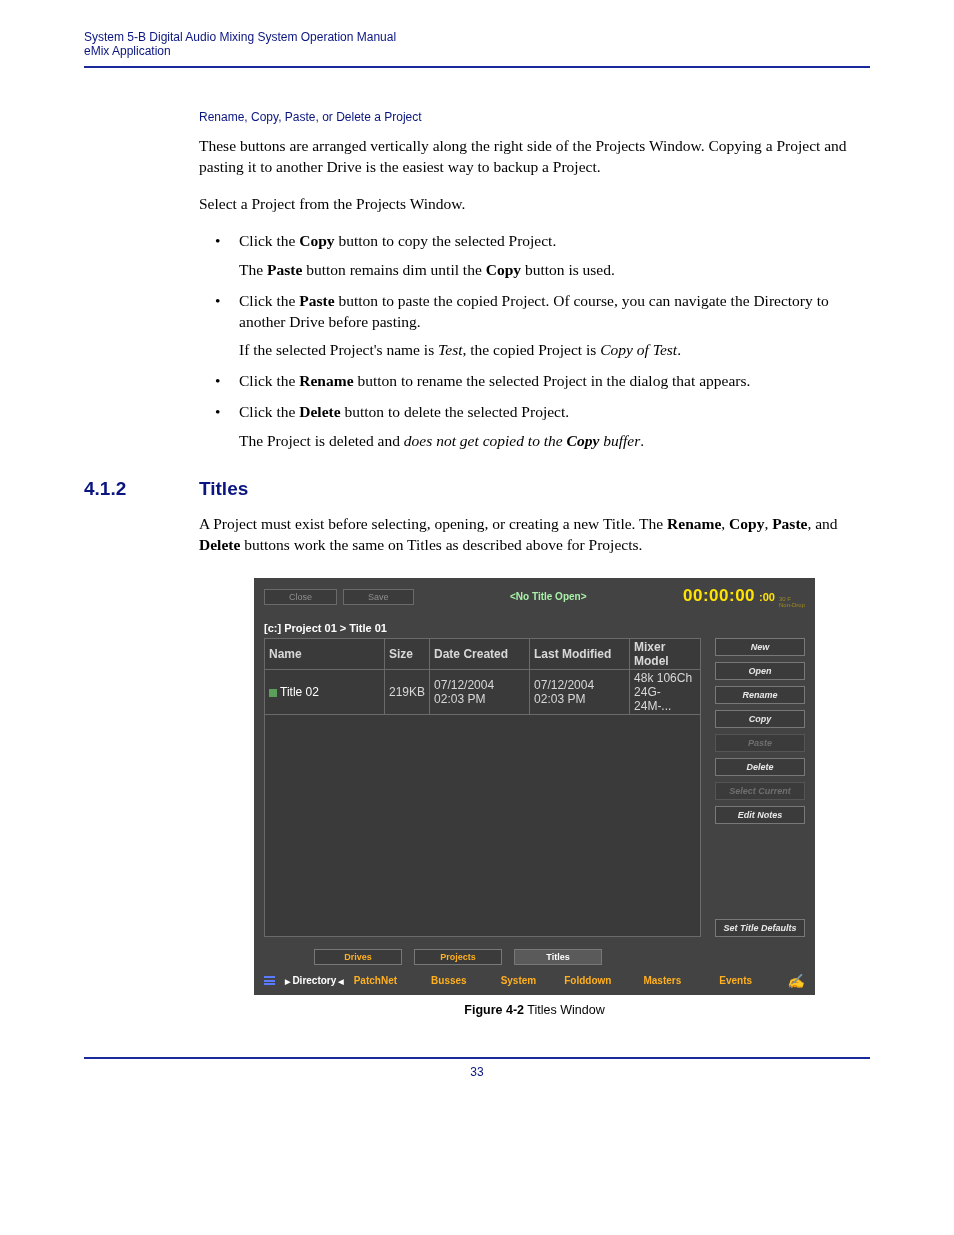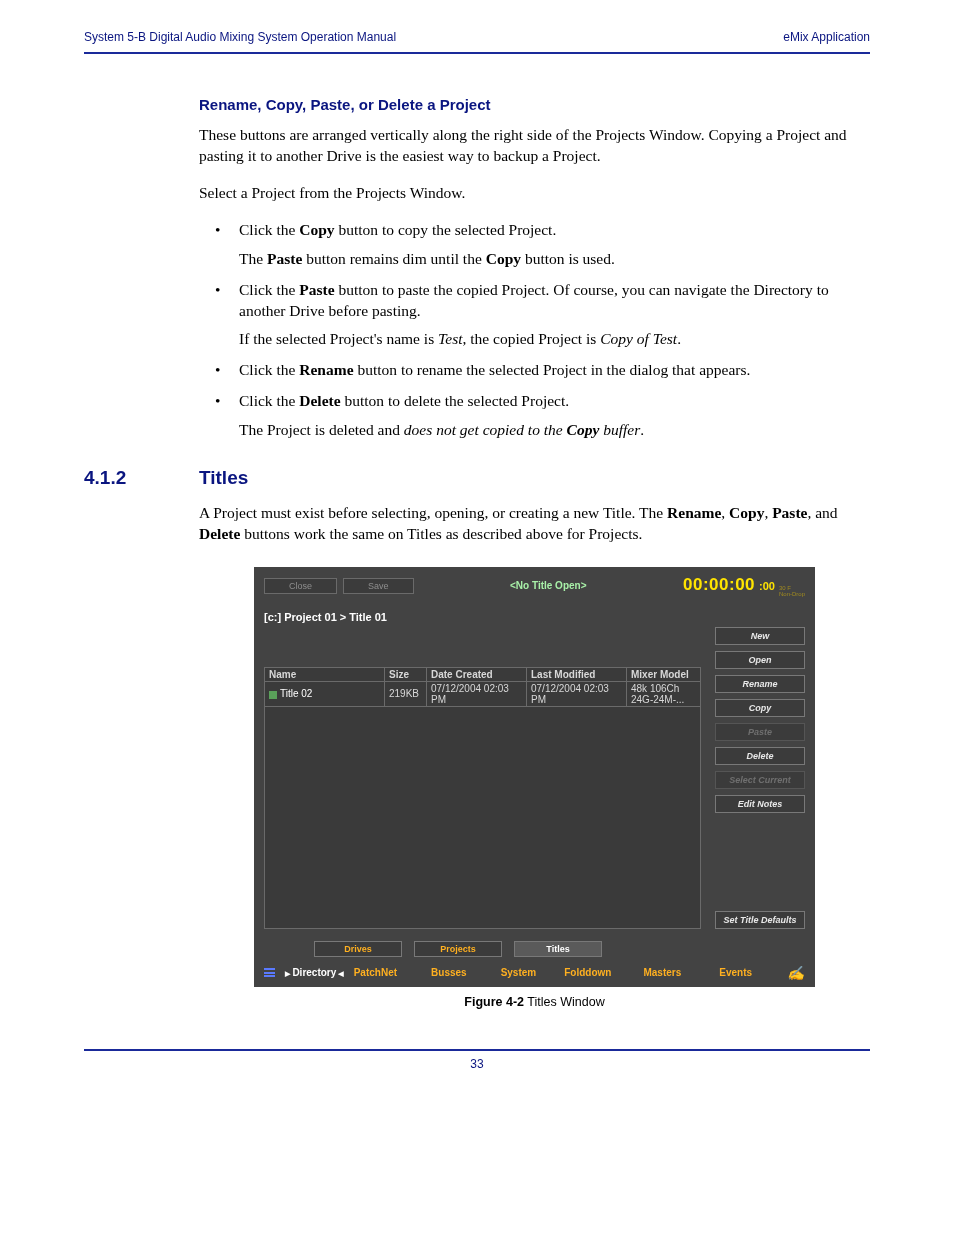--- a/index.html
+++ b/index.html
@@ -12,32 +12,33 @@
     padding: 30px 84px 20px 84px;
     font-size: 15.5px;
   }
   .header-row {
     display: flex;
     justify-content: space-between;
     font-family: Arial, Helvetica, sans-serif;
     font-size: 12px;
     color: #0a1580;
     padding-bottom: 8px;
+    flex-direction: column;
   }
   .header-rule {
     border: none;
     border-top: 2px solid #1a2a9a;
     margin-bottom: 42px;
   }
   .content { padding-left: 115px; }
   h3.subhead {
     font-family: Arial, Helvetica, sans-serif;
     color: #0a1580;
-    font-weight: bold;
-    font-size: 15px;
+    font-weight: normal;
+    font-size: 12px;
     margin-bottom: 12px;
     margin-top: 32px;
   }
   p.body { line-height: 1.35; margin-bottom: 16px; }
   ul.bullets { list-style: none; padding-left: 40px; }
   ul.bullets > li { position: relative; margin-bottom: 10px; line-height: 1.35; }
   ul.bullets > li::before {
     content: "•"; position: absolute; left: -24px; top: 0;
   }
   ul.bullets p.follow { margin-top: 8px; }
@@ -98,22 +99,21 @@
     color: #fff;
     font-weight: bold;
     font-size: 11px;
     margin-bottom: 4px;
   }
   .ss-main { display: flex; gap: 14px; }
   .ss-table-wrap { flex: 1; }
   .ss-table {
     width: 100%;
     border-collapse: collapse;
-    font-size: 10px;
-    margin-top: 40px;
+    font-size: 12px;
   }
   .ss-table th, .ss-table td {
     border: 1px solid #6a6a6a;
     background: #3a3a3a;
     color: #d8d8d8;
     padding: 1px 4px;
     text-align: left;
     font-weight: normal;
   }
   .ss-table th { font-weight: bold; }

